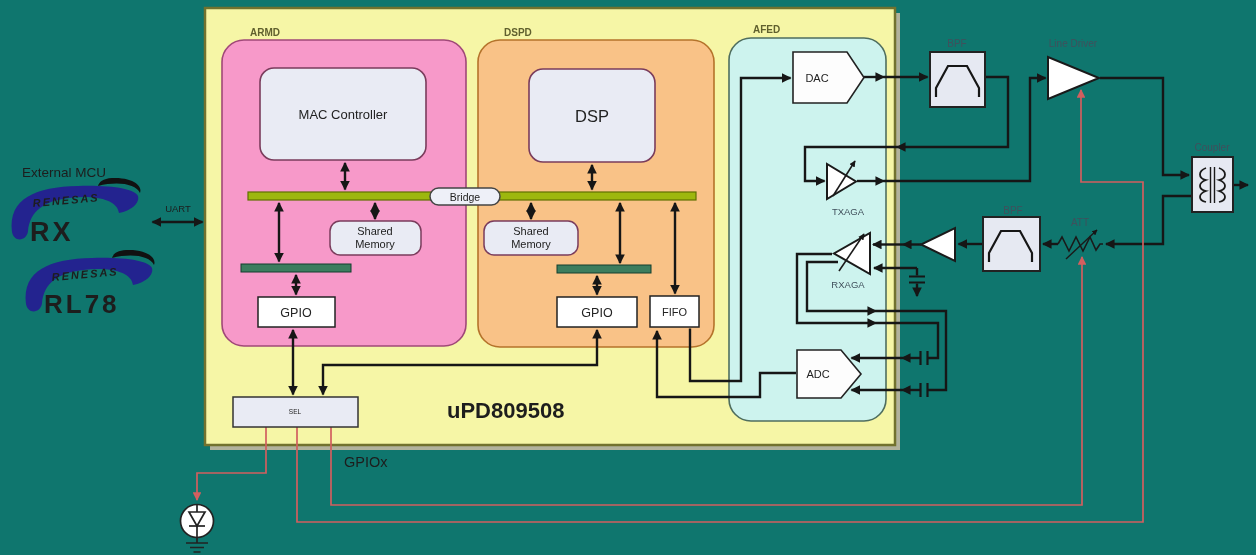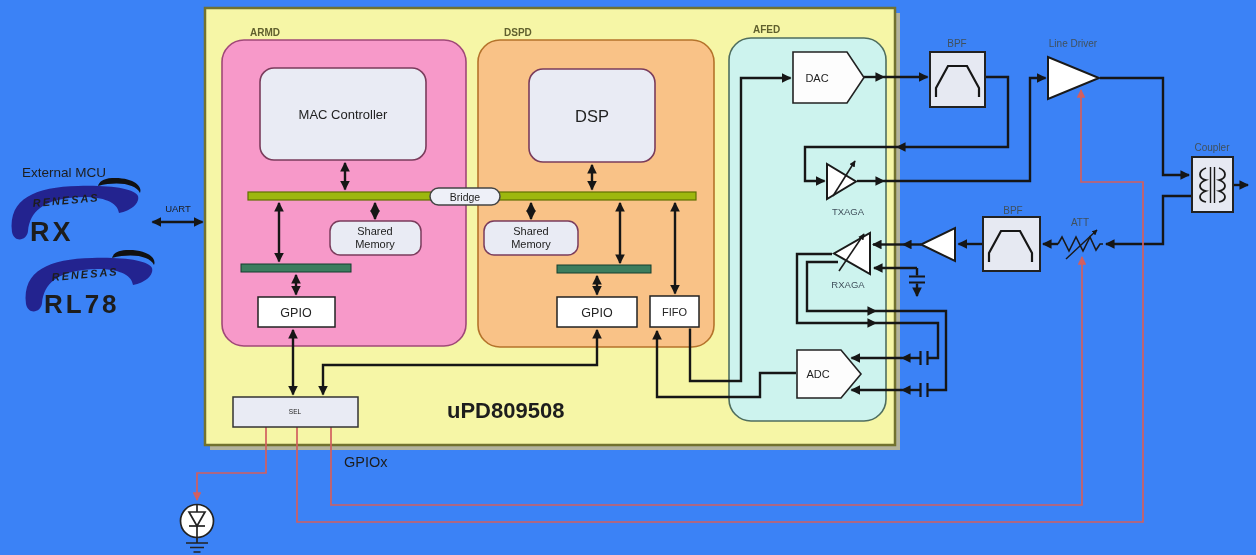--- a/index.html
+++ b/index.html
@@ -1,16 +1,16 @@
 <!DOCTYPE html>
 <html><head>
 <meta charset="utf-8">
 <style>
   html,body{margin:0;padding:0;background:#ffffff;}
-  .stage{position:relative;width:1256px;height:555px;background:#3b82f6;overflow:hidden;}
+  .stage{position:relative;width:1256px;height:555px;background:#0f766e;overflow:hidden;}
   svg{display:block;}
   text{font-family:"Liberation Sans","DejaVu Sans",sans-serif;fill:#1d1d1d;}
   .zone-label{fill:#60602e;font-size:10px;font-weight:bold;}
   .comp-label{fill:#40505c;font-size:10px;}
   .agc-label{fill:#40505c;font-size:9.5px;}
   .box-text{fill:#222222;}
 </style>
 </head>
 <body>
 

